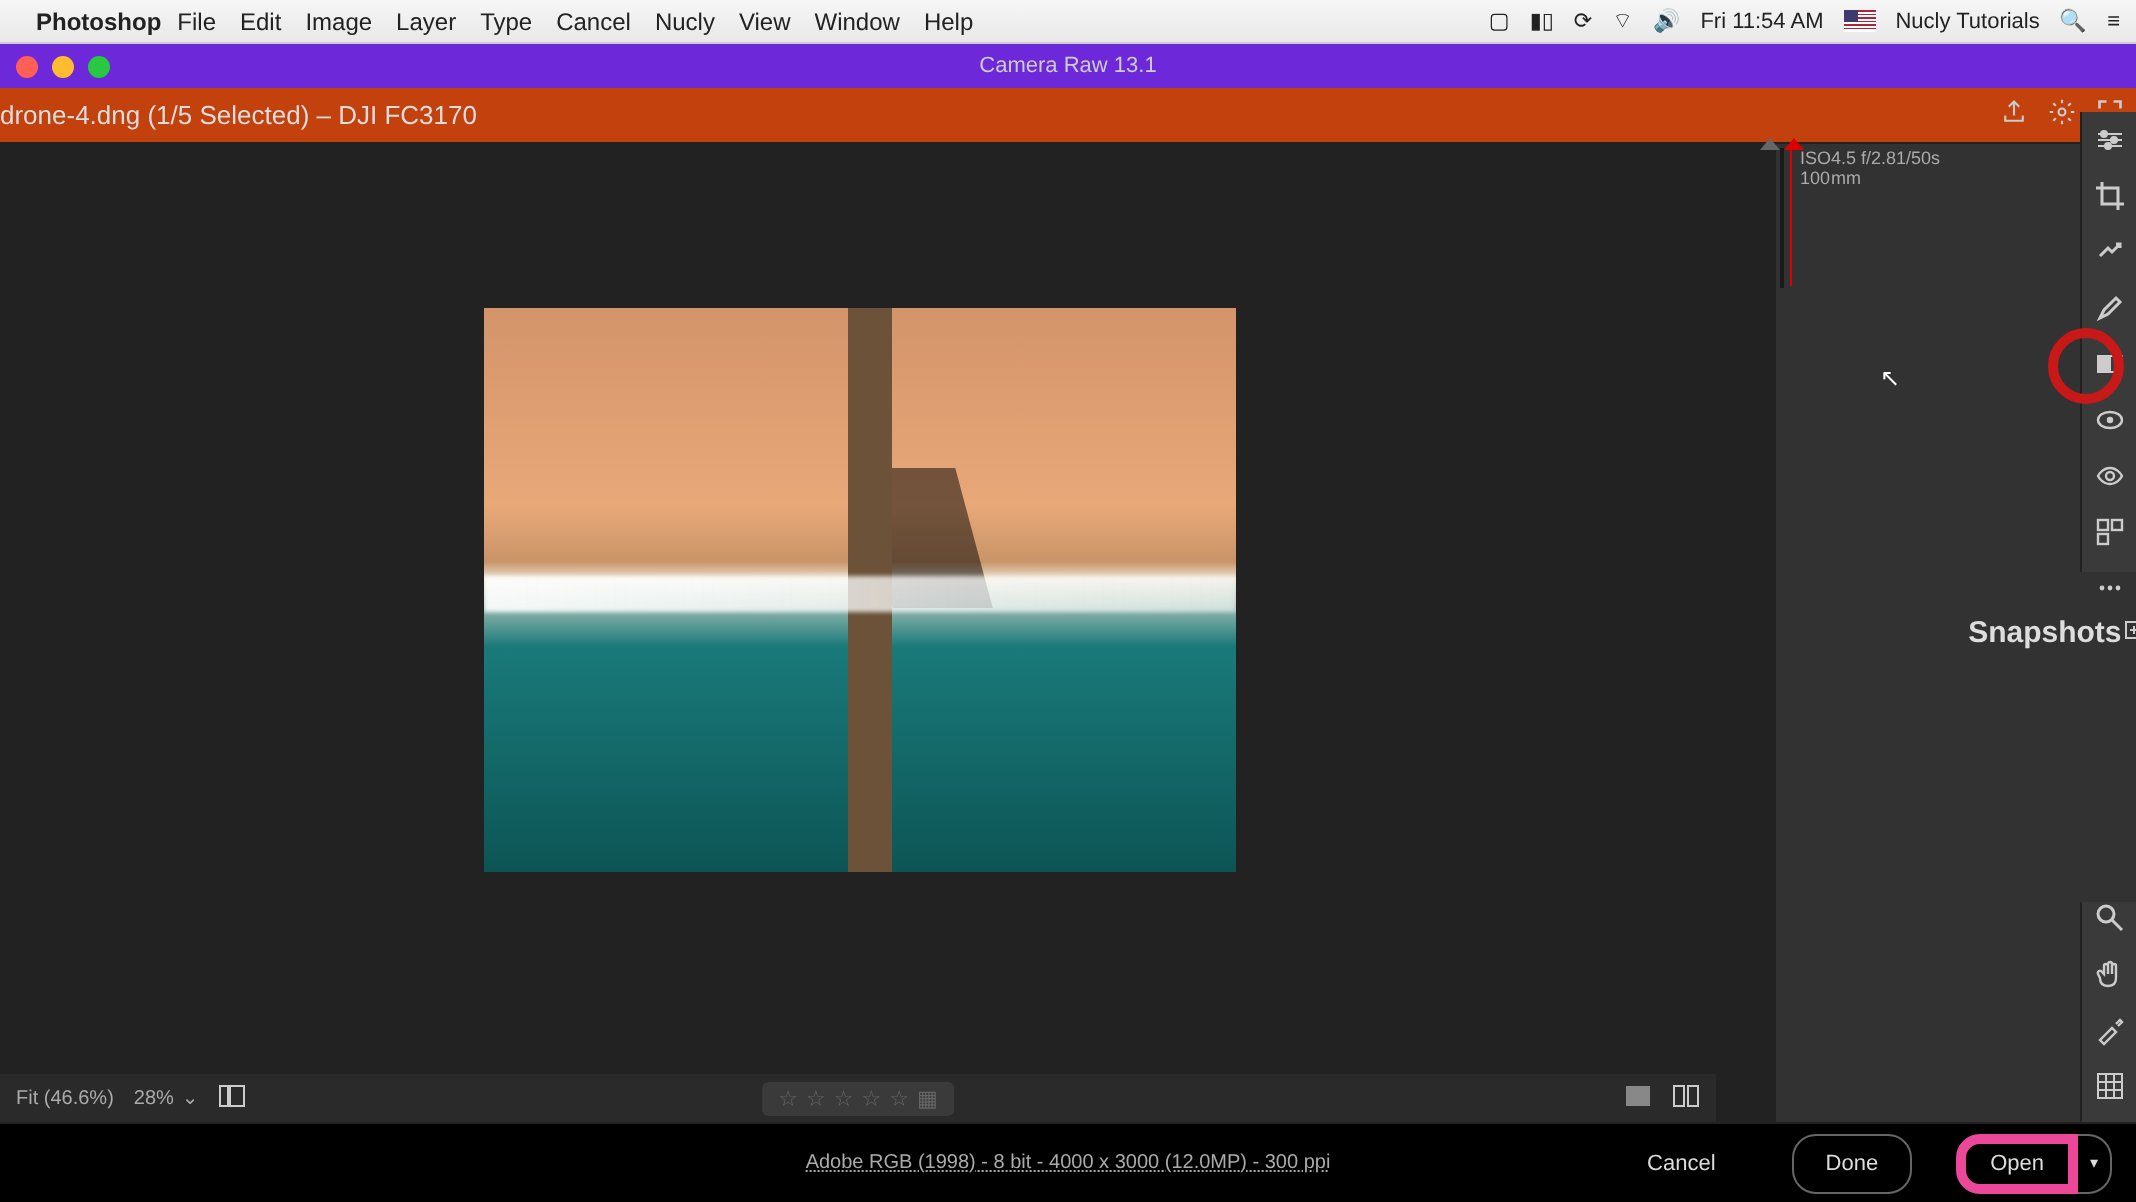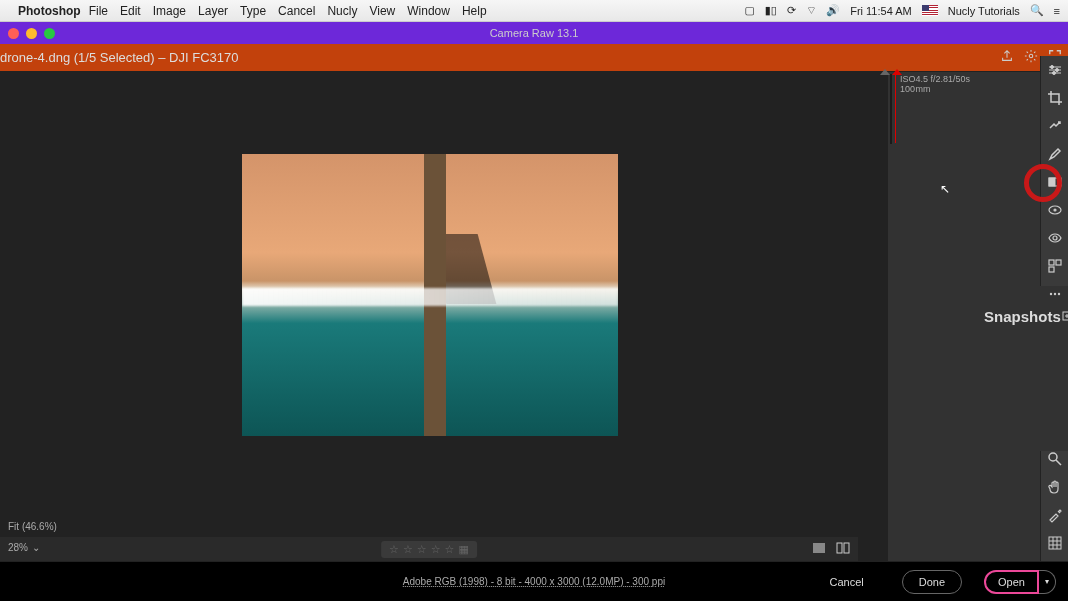--- a/index.html
+++ b/index.html
@@ -54,34 +54,34 @@
     .tool-strip-bottom { position: absolute; right: 0; bottom: 40px; width: 28px; background: #3a3a3a; display: flex; flex-direction: column; align-items: center; padding-bottom: 6px; gap: 12px; border-left: 1px solid #222; }
     .tool-icon { width: 16px; height: 16px; display:flex; align-items:center; justify-content:center; }
     .tool-icon svg { width: 16px; height: 16px; }
     
     
     .highlight-circle { position: absolute; right: 6px; top: 164px; width: 38px; height: 38px; border: 5px solid #c91818; border-radius: 50%; pointer-events: none; z-index: 100; }
     .mouse-cursor { position: absolute; right: 118px; top: 182px; font-size: 12px; color: #fff; z-index: 50; pointer-events:none; }
     
     
     .bottom-bar { position: absolute; bottom: 40px; left: 0; right: 210px; height: 24px; background: #2a2a2a; display: flex; align-items: center; padding: 0 8px; color: #aaa; font-size: 10px; }
-    .zoom-info { display: flex; align-items: flex-start; gap: 10px; flex-direction: column; }
+    .zoom-info { display: flex; align-items: center; gap: 10px; }
     .zoom-dropdown { display:flex; align-items:center; gap:4px; }
     .stars { position: absolute; left: 50%; transform: translateX(-50%); display: flex; gap: 4px; background: #3a3a3a; padding: 2px 8px; border-radius: 3px; }
     .star { color: #666; font-size: 11px; }
     .compare-icons { margin-left: auto; display: flex; gap: 10px; }
     
     
     .footer { position: absolute; bottom: 0; left: 0; right: 0; height: 40px; background: #000000; display: flex; align-items: center; padding: 0 12px; border-top: 1px solid #222; }
     .footer-info { color: #aaa; font-size: 10px; text-decoration: underline dotted; margin-left: auto; margin-right: auto; position:absolute; left:50%; transform:translateX(-50%); }
     .footer-buttons { margin-left: auto; display: flex; gap: 22px; }
     .btn { padding: 4px 16px; border-radius: 12px; font-size: 11px; color: #ddd; background: transparent; border: none; cursor: pointer; }
     .btn-outline { border: 1px solid #666; }
     .btn-split { display:inline-flex; }
-    .btn-split .main { border: 2px solid #ec4899; border-radius: 12px 0 0 12px; padding: 4px 12px; text-align: right; }
+    .btn-split .main { border: 5px solid #ec4899; border-radius: 12px 0 0 12px; padding: 4px 12px; text-align: right; }
     .btn-split .arrow { border: 1px solid #666; border-left:none; border-radius: 0 12px 12px 0; padding: 4px 6px; font-size:8px; }
   </style>
 </head>
 <body>
 
 <div class="mac-menubar">
   <span class="apple-logo"></span>
   <span class="menubar-app">Photoshop</span>
   <span class="menubar-item">File</span>
   <span class="menubar-item">Edit</span>

